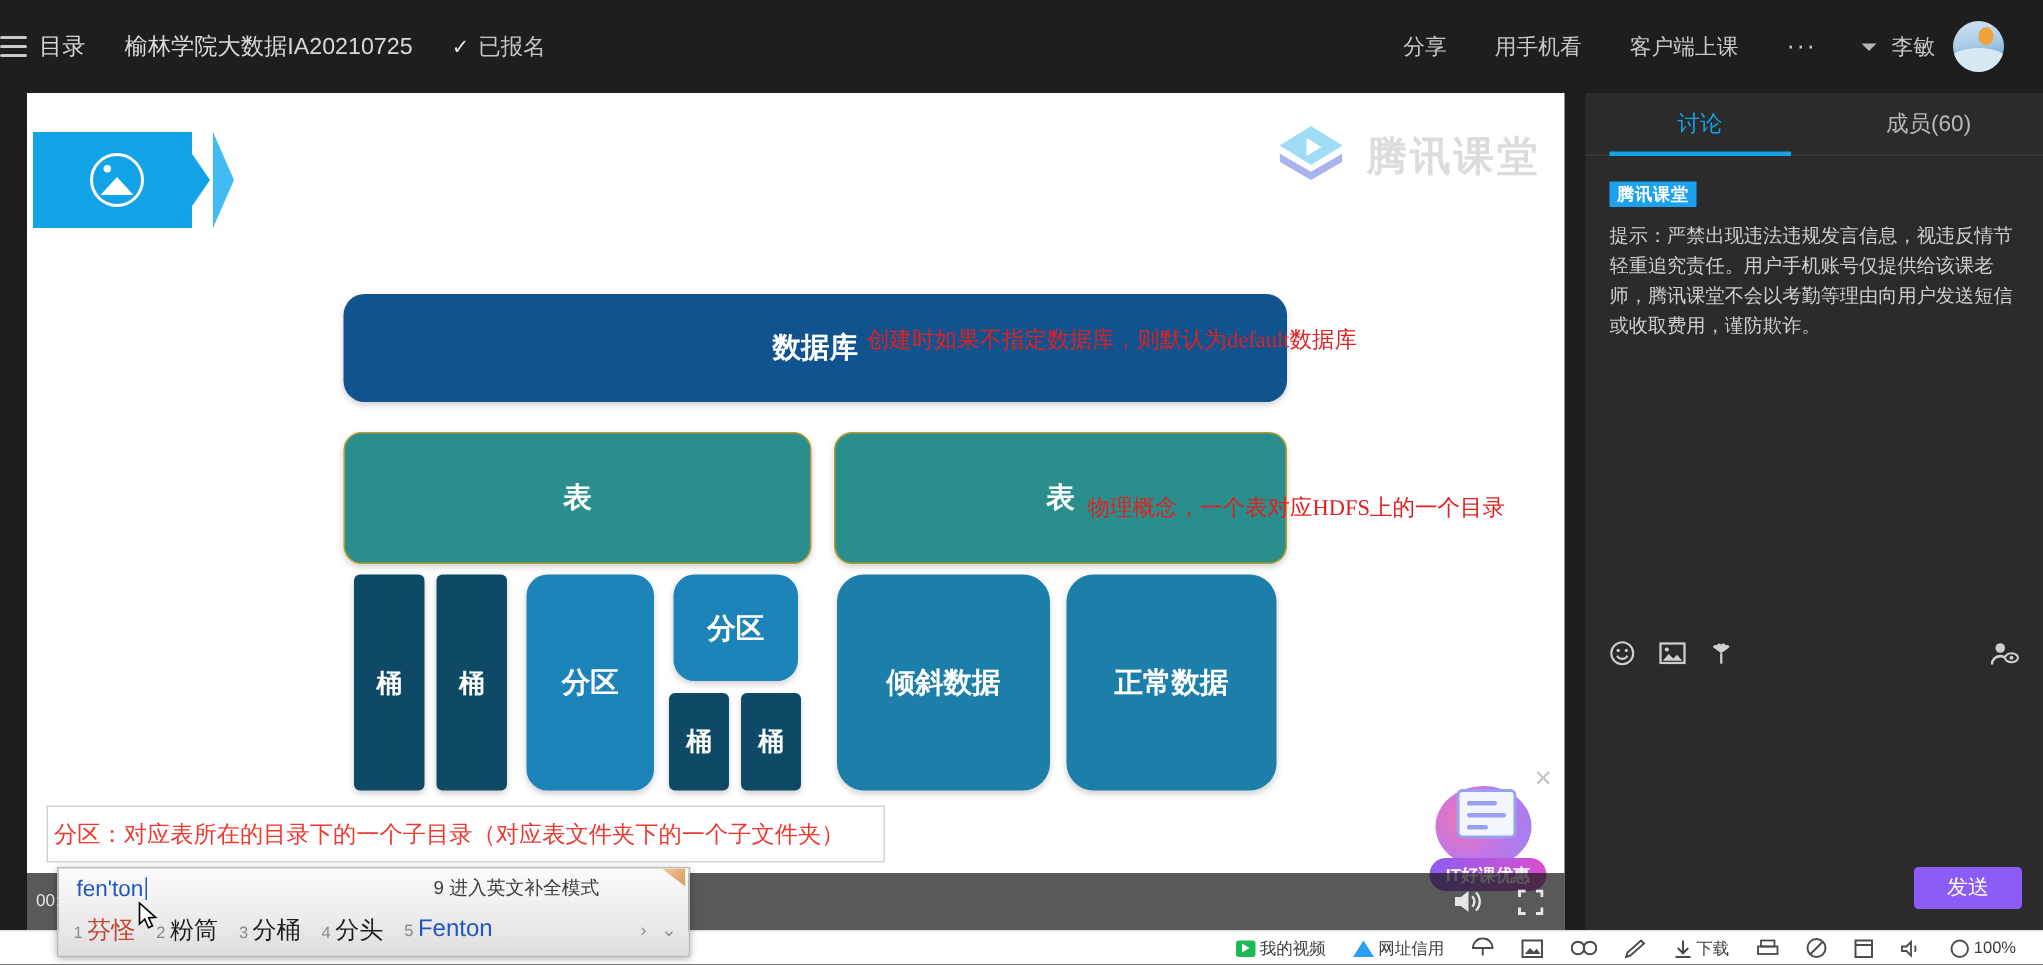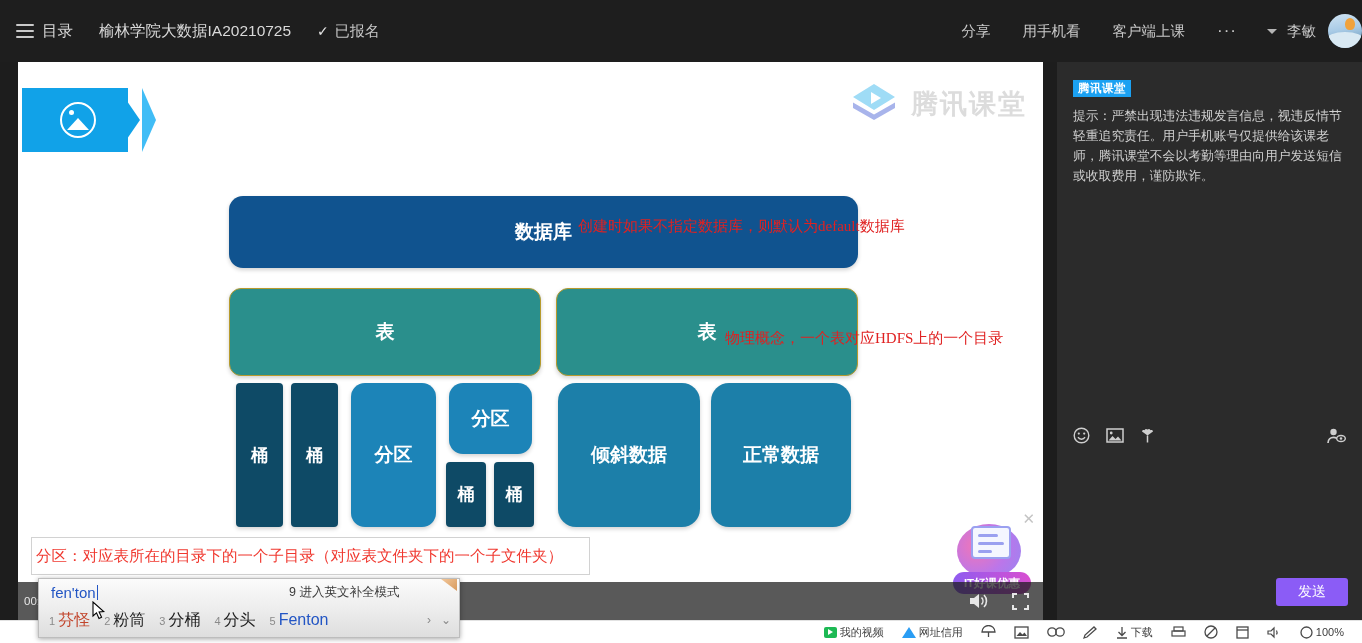--- a/index.html
+++ b/index.html
@@ -9,31 +9,31 @@
     font-family: "Liberation Sans", "DejaVu Sans", sans-serif;
     background: #1c1c1c;
   }
   #app { position: relative; width: 1362px; height: 643px; background:#1d1d1d; }
 
   
   .topbar {
     position:absolute; left:0; top:0; width:1362px; height:62px;
     background:#1e1e1e; display:flex; align-items:center;
   }
-  .tb-left { display:flex; align-items:center; padding-left:16px; gap:0; }
+  .tb-left { display:flex; align-items:center; gap:0; }
   .hamburger { width:18px; height:14px; display:flex; flex-direction:column;
     justify-content:space-between; margin-right:8px; cursor:pointer; }
   .hamburger span { display:block; height:2px; background:#c9c9c9; border-radius:1px; }
   .tb-catalog { color:#d6d6d6; font-size:15.5px; cursor:pointer; }
   .tb-course { color:#d9d9d9; font-size:15.5px; margin-left:26px; cursor:pointer; }
   .tb-enrolled { color:#c6c6c6; font-size:15px; margin-left:26px; display:flex;
     align-items:center; gap:6px; cursor:pointer; }
   .check-ico { color:#e3e3e3; font-size:14px; }
 
-  .tb-right { margin-left:auto; display:flex; align-items:center; padding-right:0; gap:0; }
+  .tb-right { margin-left:auto; display:flex; align-items:center; padding-right:26px; gap:0; }
   .tb-item { color:#c9c9c9; font-size:14.5px; margin-left:32px; cursor:pointer; white-space:nowrap; }
   .tb-dots { color:#c9c9c9; font-size:17px; margin-left:32px; letter-spacing:1px; cursor:pointer;}
   .tb-user { display:flex; align-items:center; margin-left:30px; gap:6px; cursor:pointer; }
   .caret { width:0;height:0;border-left:5px solid transparent;border-right:5px solid transparent;
     border-top:5px solid #b5b5b5; }
   .avatar { width:34px;height:34px;border-radius:50%; margin-left:12px;
     background: linear-gradient(170deg,#cfe3f2 0%,#a9cbe6 45%,#7fa9c9 75%,#6d8fae 100%);
     position:relative; overflow:hidden; cursor:pointer; }
   .avatar::after{ content:""; position:absolute; width:10px;height:12px;border-radius:50% 50% 45% 45%;
     background:#f0a23c; left:17px; top:4px; }
@@ -310,20 +310,24 @@
         <span>⌄</span>
       </span>
     </div>
   </div>
 
   <svg class="cursor-arrow" width="14" height="20" viewBox="0 0 14 20">
     <path d="M1 1 L1 15 L4.5 11.8 L7 17.5 L9.6 16.3 L7.1 10.9 L11.7 10.6 Z" fill="#fff" stroke="#000" stroke-width="1.1"></path>
   </svg>
 
   <div class="side">
+    <div class="side-tabs">
+      <div class="side-tab active">讨论</div>
+      <div class="side-tab">成员(60)</div>
+    </div>
     <div class="side-msg">
       <span class="sender-tag">腾讯课堂</span>
       <div class="msg-text">提示：严禁出现违法违规发言信息，视违反情节轻重追究责任。用户手机账号仅提供给该课老师，腾讯课堂不会以考勤等理由向用户发送短信或收取费用，谨防欺诈。</div>
     </div>
 
     <div class="side-toolbar">
       <div class="grp">
         <span class="ico-btn">
           <svg width="17" height="17" viewBox="0 0 17 17">
             <circle cx="8.5" cy="8.5" r="7.3" fill="none" stroke="#cfcfcf" stroke-width="1.4"></circle>

